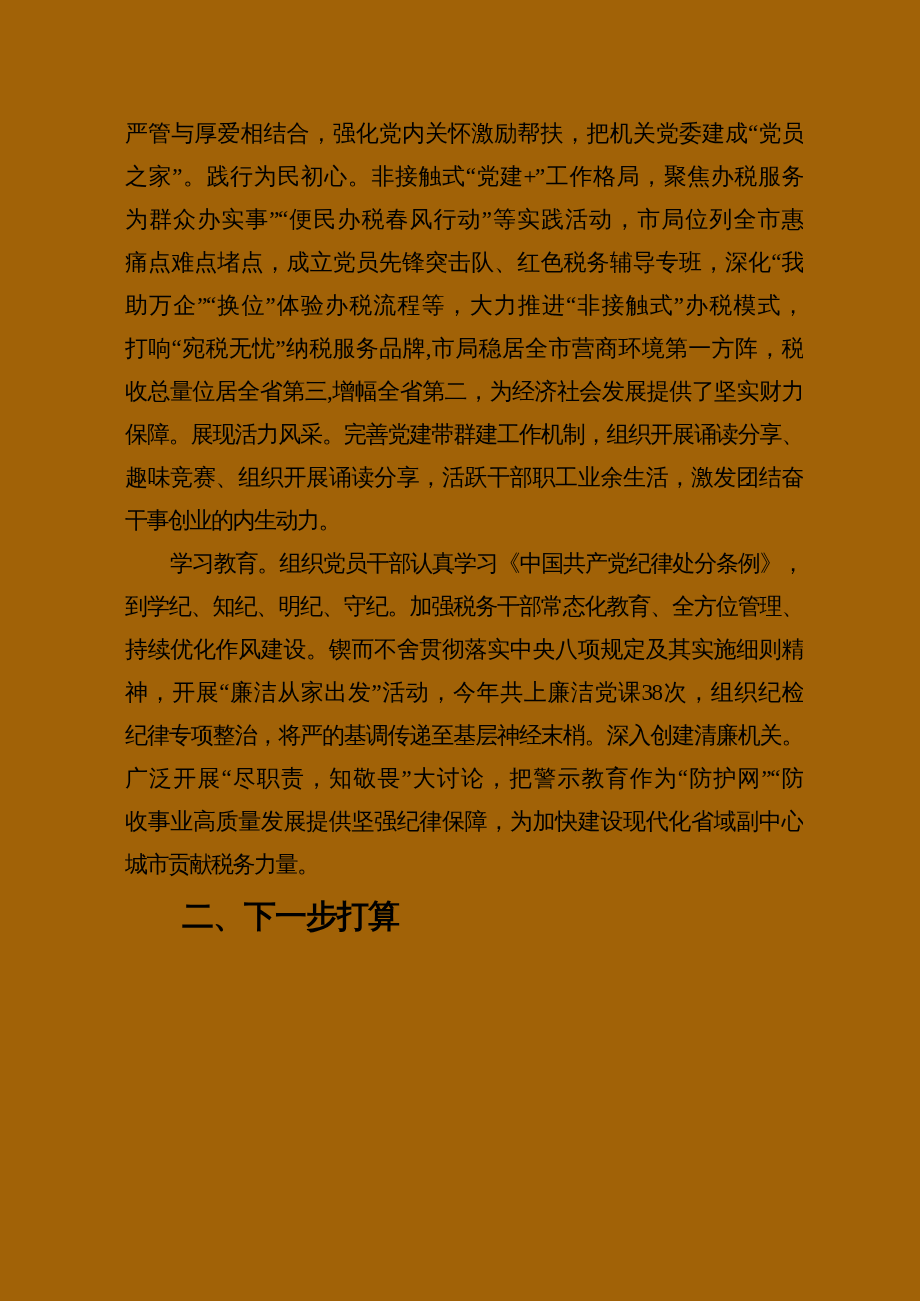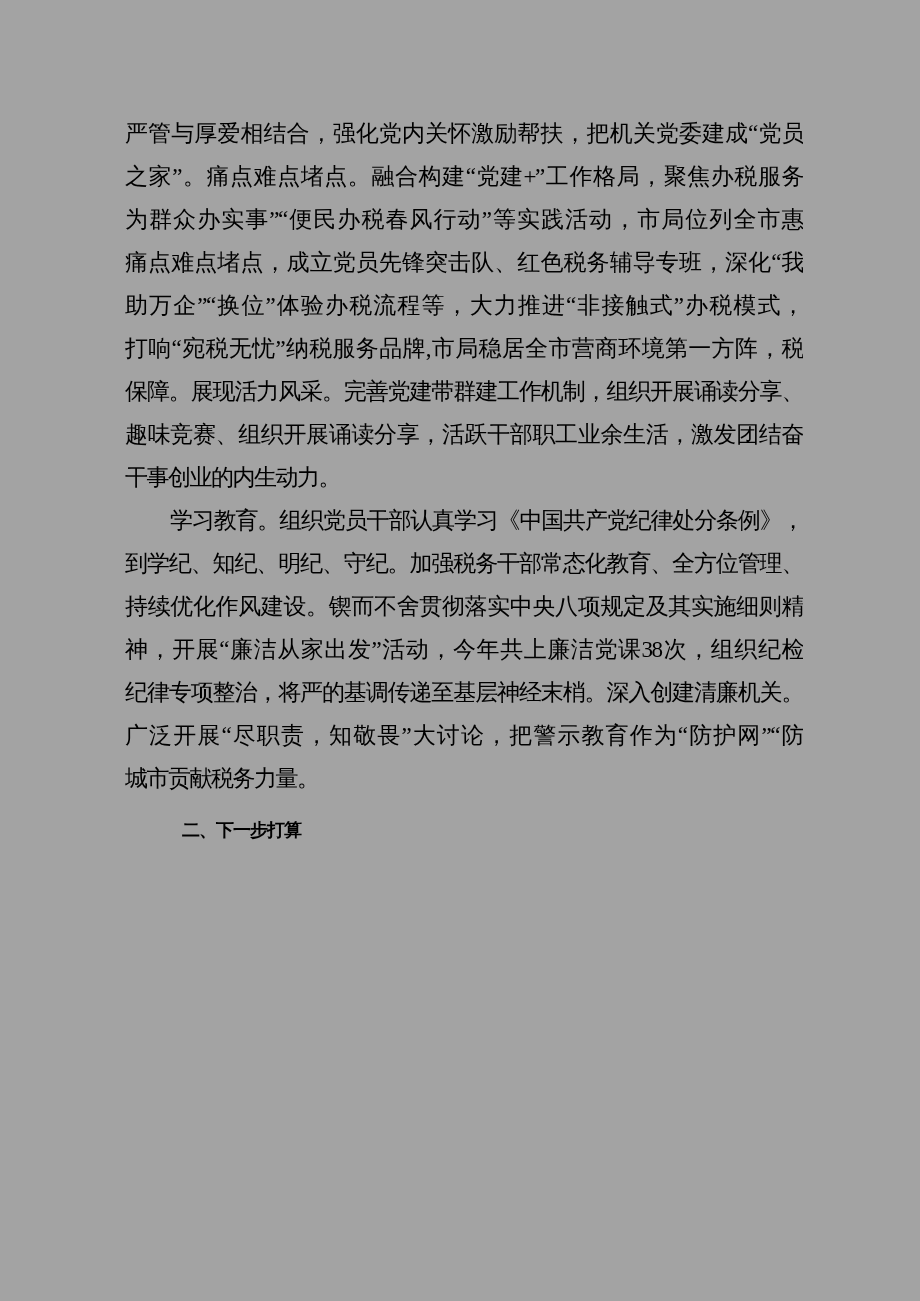--- a/index.html
+++ b/index.html
@@ -42,45 +42,47 @@
   .indent-first .line:first-child {
     text-indent: 45px;
   }
   .heading {
     height: 43px;
     line-height: 43px;
     margin-top: 9px;
     padding-left: 57px;
     font-family: "Liberation Sans", "DejaVu Sans", sans-serif;
     font-weight: bold;
-    font-size: 18px;
+    font-size: 32px;
     letter-spacing: -1px;
     color: #000000;
   }
 </style>
 </head>
 <body>
 
-<div class="page" style="background: #a3a3a3;">
+<div class="page" style="background: #a16207;">
   <div class="body-text" style="color: rgb(0, 0, 0);">
     <div class="para">
         <div class="line">严管与厚爱相结合，强化党内关怀激励帮扶，把机关党委建成“党员</div>
-        <div class="line">之家”。痛点难点堵点。融合构建“党建+”工作格局，聚焦办税服务</div>
+        <div class="line">之家”。践行为民初心。非接触式“党建+”工作格局，聚焦办税服务</div>
         <div class="line">为群众办实事”“便民办税春风行动”等实践活动，市局位列全市惠</div>
         <div class="line">痛点难点堵点，成立党员先锋突击队、红色税务辅导专班，深化“我</div>
         <div class="line">助万企”“换位”体验办税流程等，大力推进“非接触式”办税模式，</div>
         <div class="line">打响“宛税无忧”纳税服务品牌,市局稳居全市营商环境第一方阵，税</div>
+        <div class="line">收总量位居全省第三,增幅全省第二，为经济社会发展提供了坚实财力</div>
         <div class="line">保障。展现活力风采。完善党建带群建工作机制，组织开展诵读分享、</div>
         <div class="line">趣味竞赛、组织开展诵读分享，活跃干部职工业余生活，激发团结奋进、</div>
         <div class="line last">干事创业的内生动力。</div>
       </div>
     <div class="para indent-first">
         <div class="line">学习教育。组织党员干部认真学习《中国共产党纪律处分条例》，做</div>
         <div class="line">到学纪、知纪、明纪、守纪。加强税务干部常态化教育、全方位管理、</div>
         <div class="line">持续优化作风建设。锲而不舍贯彻落实中央八项规定及其实施细则精</div>
         <div class="line">神，开展“廉洁从家出发”活动，今年共上廉洁党课38次，组织纪检</div>
         <div class="line">纪律专项整治，将严的基调传递至基层神经末梢。深入创建清廉机关。</div>
         <div class="line">广泛开展“尽职责，知敬畏”大讨论，把警示教育作为“防护网”“防</div>
+        <div class="line">收事业高质量发展提供坚强纪律保障，为加快建设现代化省域副中心</div>
         <div class="line last">城市贡献税务力量。</div>
       </div>
     <div class="heading">二、下一步打算</div>
   </div>
 </div>
 
 </body></html>

